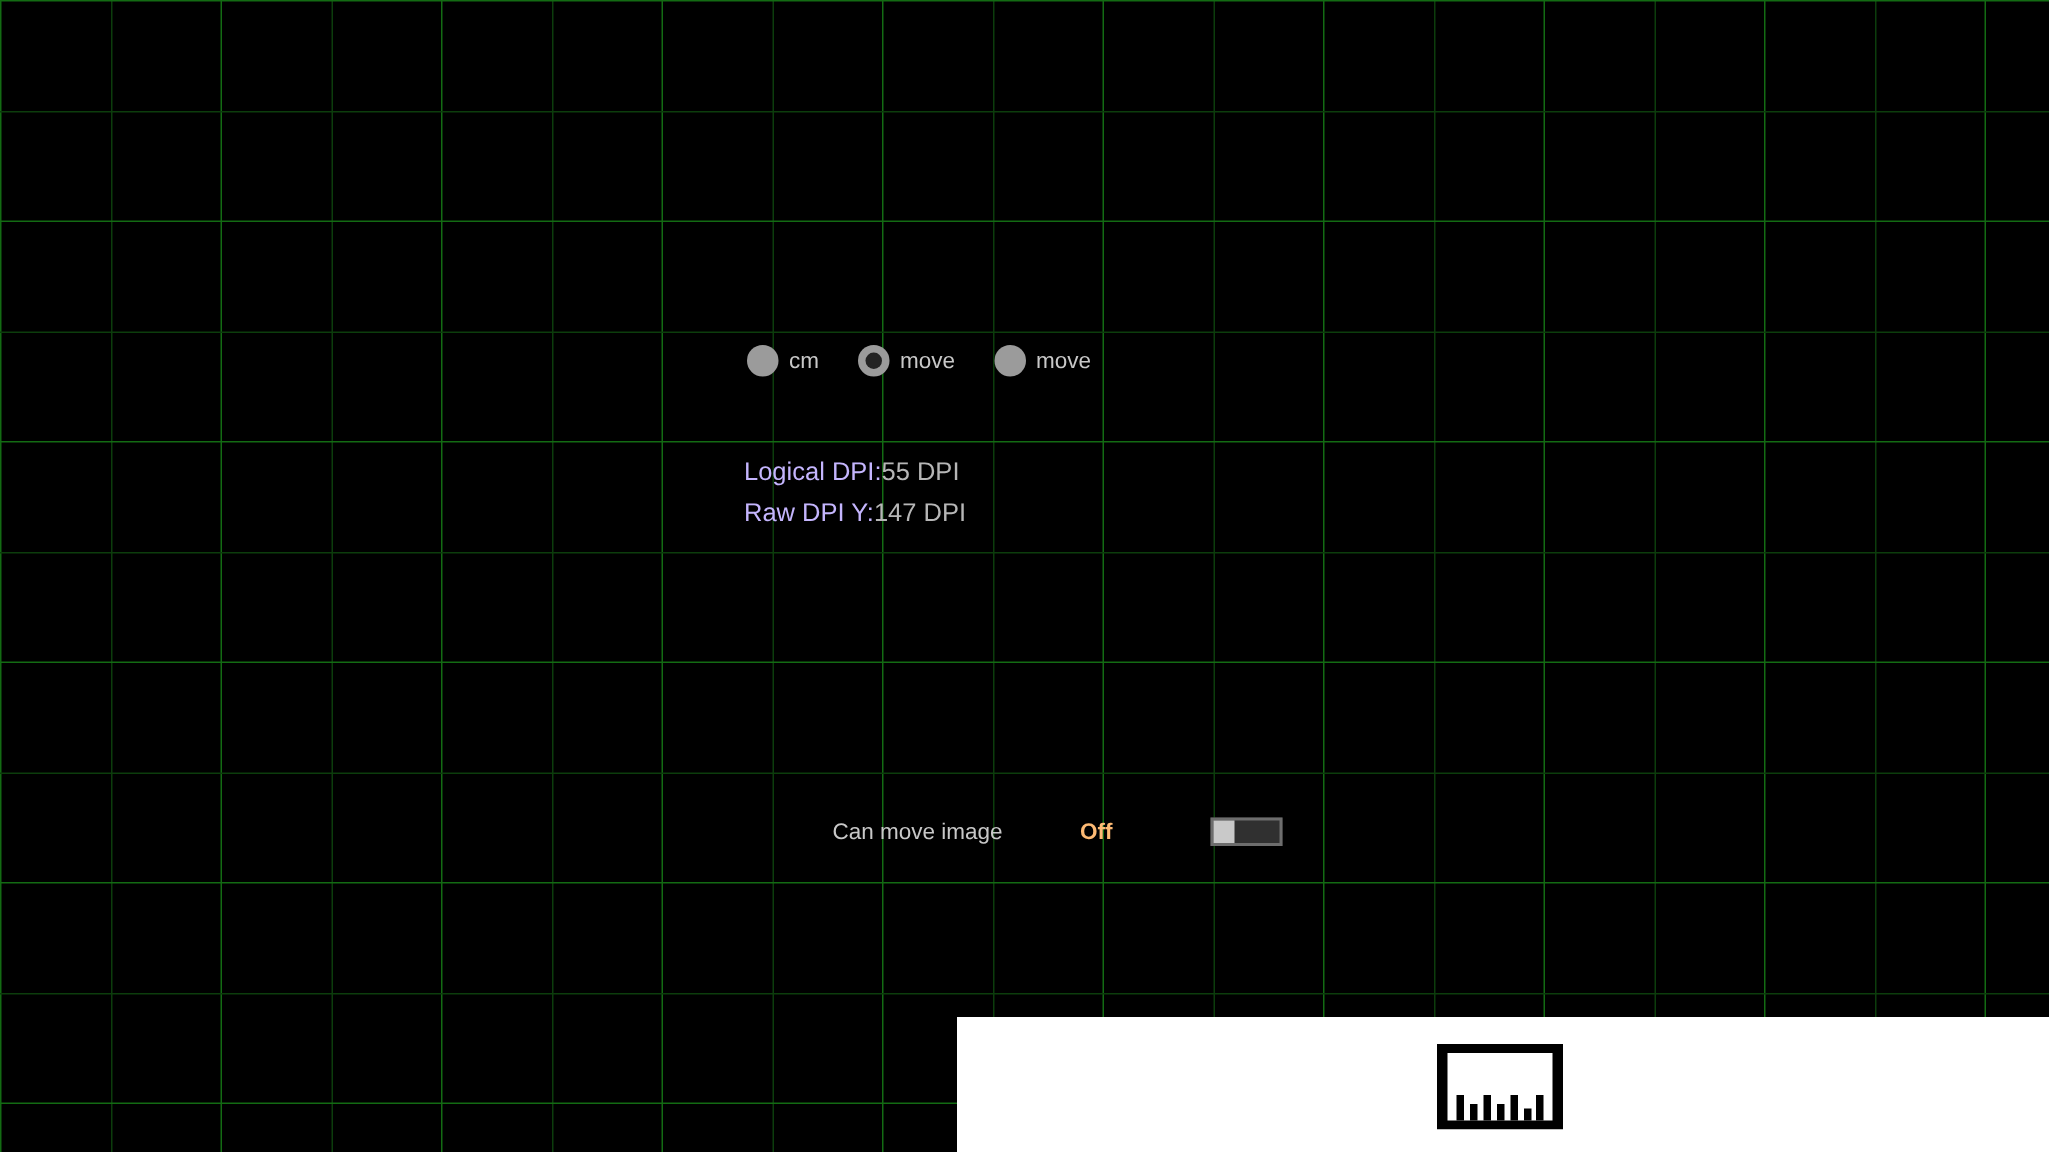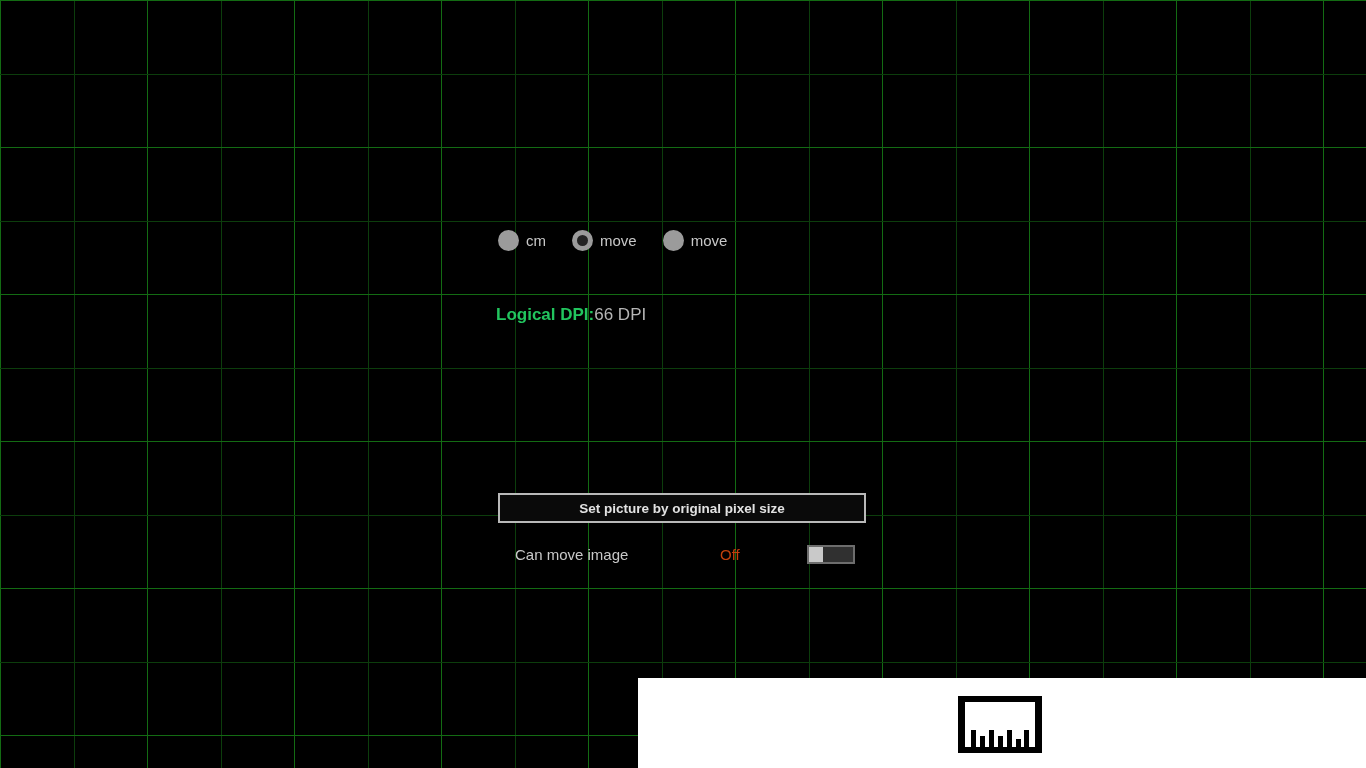--- a/index.html
+++ b/index.html
@@ -100,22 +100,22 @@
     left: 496px;
     top: 301px;
     width: 420px;
   }
   .info-row {
     font-size: 17px;
     line-height: 27px;
     white-space: nowrap;
   }
   .info-key {
-    font-weight: bold;
-    color: #22c55e;
+    font-weight: normal;
+    color: #c4b5fd;
   }
   .info-val {
     font-weight: normal;
     color: #b6b6b6;
   }
 
   
   #set-size-button {
     position: absolute;
     left: 498px;
@@ -144,28 +144,29 @@
     height: 24px;
   }
   #move-toggle-label {
     position: absolute;
     left: 17px;
     top: 0;
     font-size: 15px;
     color: #c8c8c8;
     line-height: 24px;
     white-space: nowrap;
+    padding-left: 40px;
   }
   #move-toggle-state {
     position: absolute;
     left: 222px;
     top: 0;
     font-size: 15px;
-    font-weight: normal;
-    color: #c2410c;
+    font-weight: bold;
+    color: #fdba74;
     line-height: 24px;
     white-space: nowrap;
   }
   #move-toggle-switch {
     position: absolute;
     left: 309px;
     top: 2px;
     width: 48px;
     height: 19px;
     box-sizing: border-box;
@@ -253,31 +254,33 @@
     <div class="radio-option">
       <span class="radio-dot"></span>
       <span class="radio-label">move</span>
     </div>
 
   </div>
 
   <div id="info-block">
 
     <div class="info-row">
-      <span class="info-key">Logical DPI:</span><span class="info-val">66 DPI</span>
-    </div>
-
-
+      <span class="info-key">Logical DPI:</span><span class="info-val">55 DPI</span>
+    </div>
+
+
+    <div class="info-row">
+      <span class="info-key">Raw DPI Y:</span><span class="info-val">147 DPI</span>
+    </div>
 
 
 
 
   </div>
 
-  <div id="set-size-button">Set picture by original pixel size</div>
 
   <div id="move-toggle-row">
     <span id="move-toggle-label">Can move image</span>
     <span id="move-toggle-state">Off</span>
     <span id="move-toggle-switch">
       <span class="knob"></span>
     </span>
   </div>
 
 </div>

